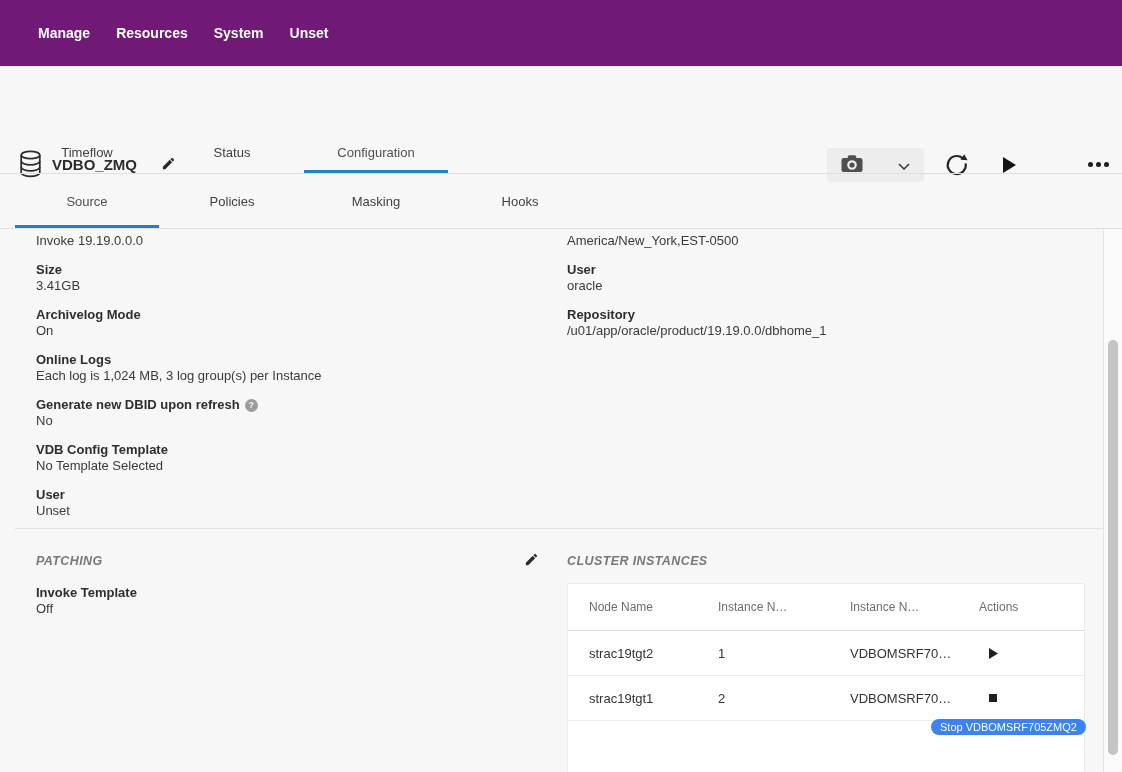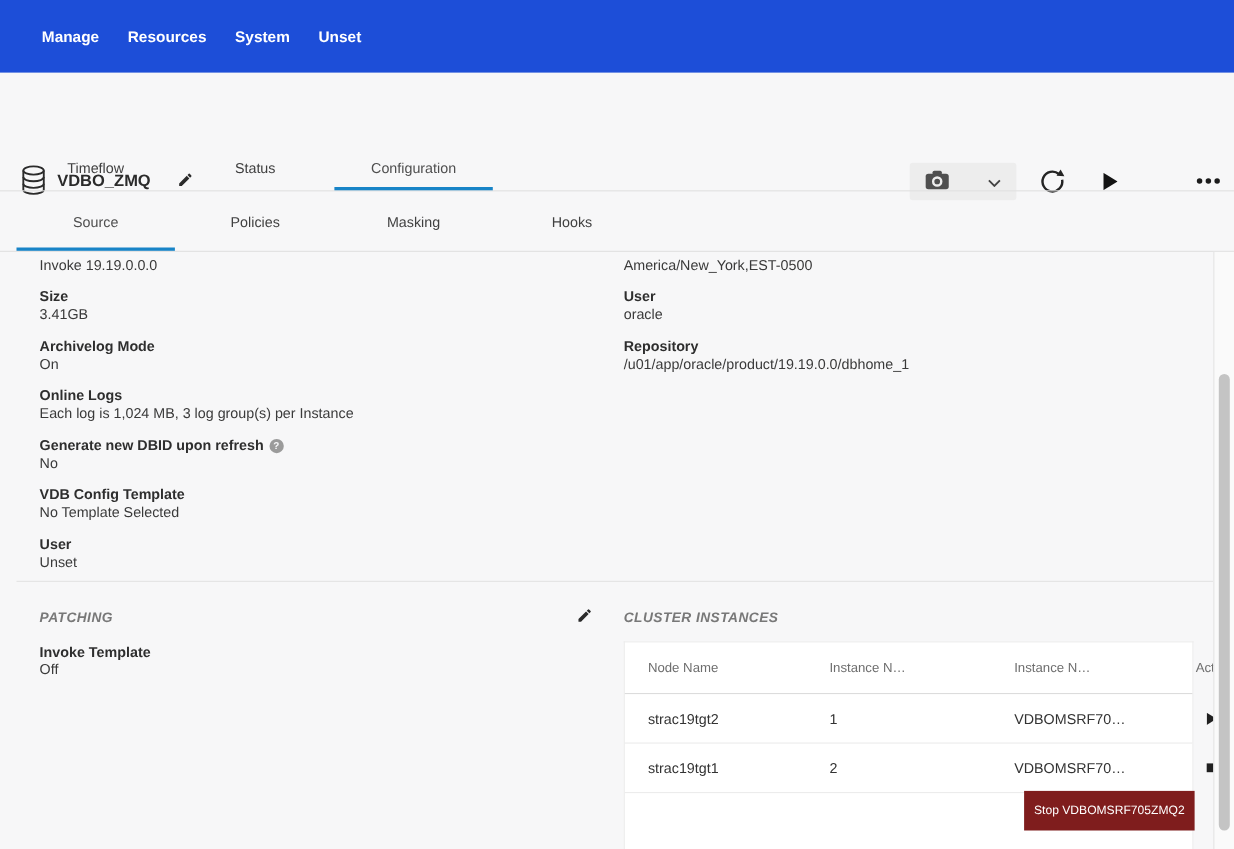--- a/index.html
+++ b/index.html
@@ -1,20 +1,20 @@
 <!DOCTYPE html>
 <html><head>
 <meta charset="utf-8">
 <style>
   html,body{margin:0;padding:0;}
   .page{position:relative;width:1122px;height:772px;background:#f7f7f8;
         font-family:"Liberation Sans",sans-serif;overflow:hidden;color:#333;}
 
   
-  .navbar{position:absolute;top:0;left:0;right:0;height:66px;background:#1d4ed8;
+  .navbar{position:absolute;top:0;left:0;right:0;height:66px;background:#701a75;
           display:flex;align-items:center;padding-left:38px;gap:26px;box-sizing:border-box;}
   .nav-item{color:#ffffff;font-size:14px;font-weight:bold;cursor:pointer;}
 
   
   .header{position:absolute;top:66px;left:0;right:0;height:65px;}
   .db-icon{position:absolute;left:19px;top:18px;}
   .page-title{position:absolute;left:52px;top:90px;font-size:15px;font-weight:bold;color:#2b2b2b;}
   .title-edit{position:absolute;left:161px;top:90px;cursor:pointer;}
 
   .camera-btn{position:absolute;left:827px;top:82px;width:97px;height:34px;background:#ededed;
@@ -52,29 +52,29 @@
   .section-title{position:absolute;top:554px;font-size:12.5px;font-weight:bold;color:#787878;letter-spacing:.4px;font-style:italic;}
   .patching-title{left:36px;}
   .cluster-title{left:567px;}
   .patch-edit{position:absolute;left:524px;top:552px;background:none;border:none;padding:0;cursor:pointer;line-height:0;}
   .patch-field{position:absolute;left:36px;top:585px;font-size:13px;line-height:16px;}
 
   
   .table{position:absolute;left:567px;top:583px;width:518px;height:189px;background:#ffffff;
          border:1px solid #ebebeb;border-bottom:none;box-sizing:border-box;}
   .t-row{display:grid;grid-template-columns:129px 132px 129px 1fr;align-items:center;
-         padding-left:21px;box-sizing:border-box;gap:36px;}
+         padding-left:21px;box-sizing:border-box;}
   .t-head{height:47px;border-bottom:1px solid #dcdcdc;font-size:12px;color:#6e6e6e;}
   .t-body-row{height:45px;border-bottom:1px solid #ececec;font-size:13px;color:#333;}
   .action-cell{padding-left:10px;line-height:0;}
   .row-stop{display:inline-block;width:8px;height:8px;background:#202020;}
   .action-btn{background:none;border:none;padding:0;cursor:pointer;line-height:0;}
 
   
-  .tooltip{position:absolute;left:931px;top:719px;height:36px;background:#7f1d1d;border-radius:0;
+  .tooltip{position:absolute;left:931px;top:719px;height:16px;background:#3b82f6;border-radius:11px;
            color:#ffffff;font-size:11px;display:flex;align-items:center;padding:0 9px;white-space:nowrap;}
 
   
   .scrollbar{position:absolute;left:1103px;top:229px;width:19px;height:543px;
              border-left:1px solid #e4e4e4;background:#fafafa;box-sizing:border-box;}
   .scroll-thumb{position:absolute;left:4px;top:111px;width:10px;height:415px;background:#c4c4c4;border-radius:5px;cursor:pointer;}
 </style>
 </head>
 <body>
 

